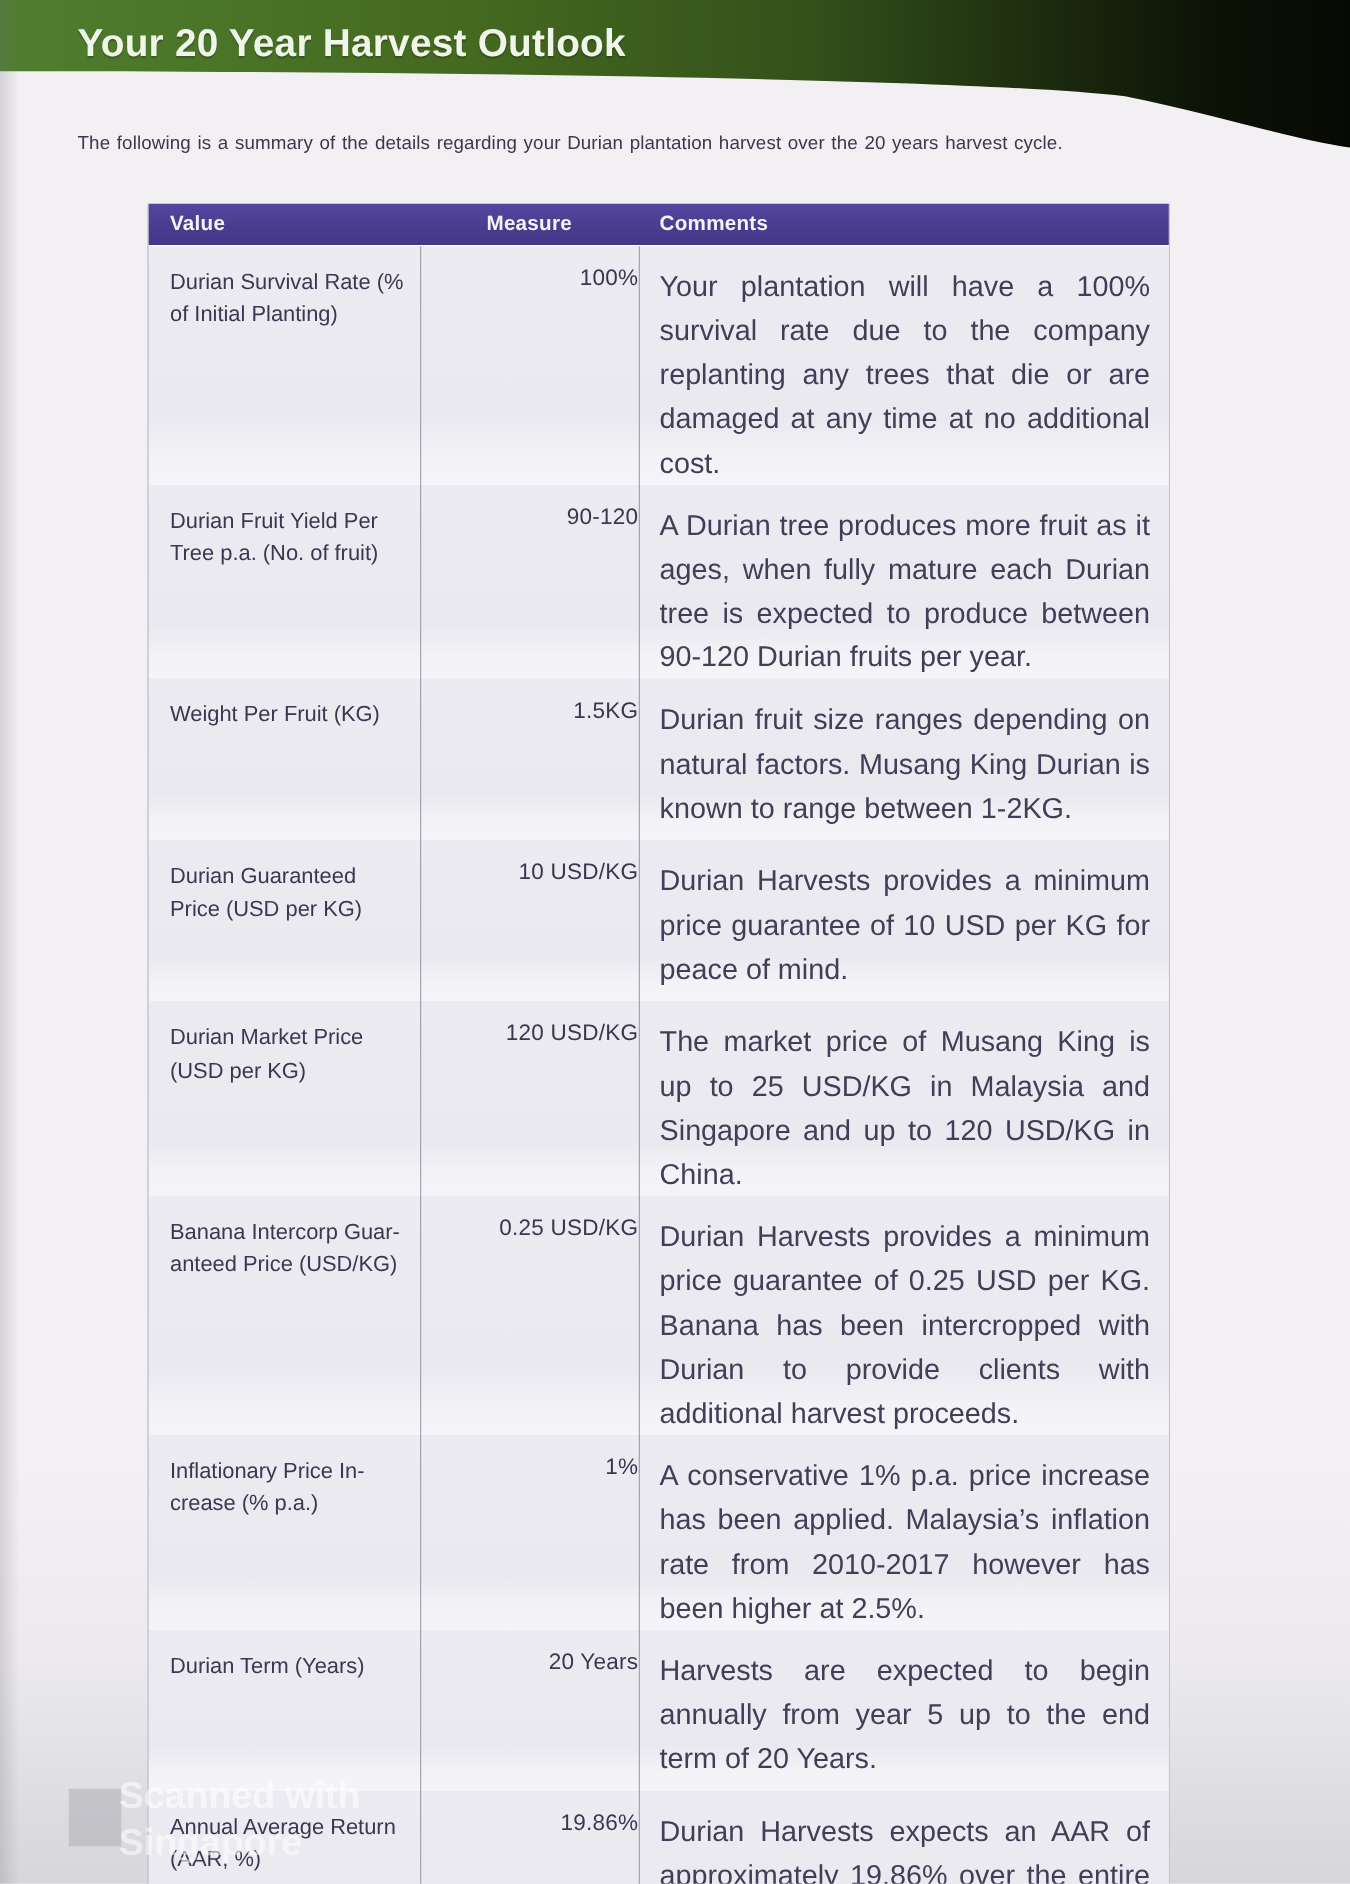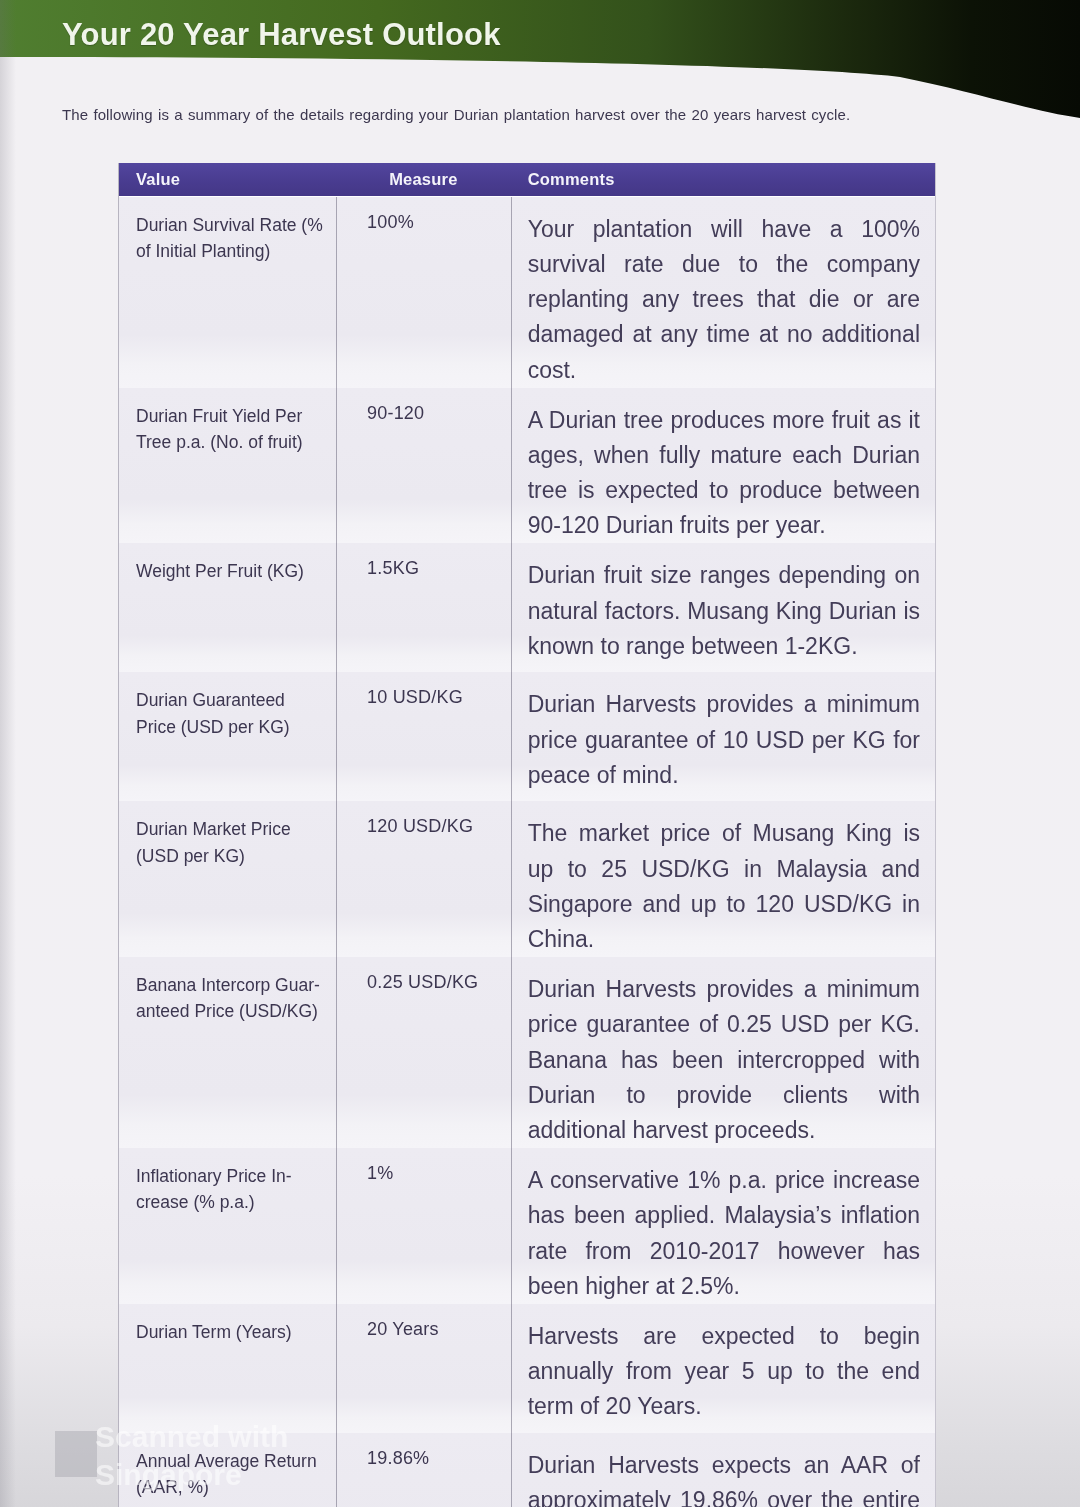--- a/index.html
+++ b/index.html
@@ -64,21 +64,21 @@
     min-height: 129px;
     background: linear-gradient(180deg, #edebf2 0%, #ebe9f0 72%, #f3f2f6 88%, #f5f4f8 100%);
   }
   .cell { padding-top: 15px; }
   .cell-value {
     padding-left: 17px; padding-right: 8px;
     font-size: 17.5px; line-height: 1.5; color: #3c3650;
     white-space: pre-line;
   }
   .cell-measure {
-    text-align: left; font-size: 18px; color: #3c3650; letter-spacing: 0.2px; padding-left: 31px;
+    text-align: right; font-size: 18px; color: #3c3650; letter-spacing: 0.2px;
   }
   .cell-comments {
     padding-left: 17px; padding-right: 15px;
     font-size: 23px; line-height: 1.53; color: #433d58;
     text-align: justify;
   }
   
   .vline {
     position: absolute; top: 34px; bottom: 0; width: 1px;
     background: rgba(110,106,125,0.55); z-index: 2;

